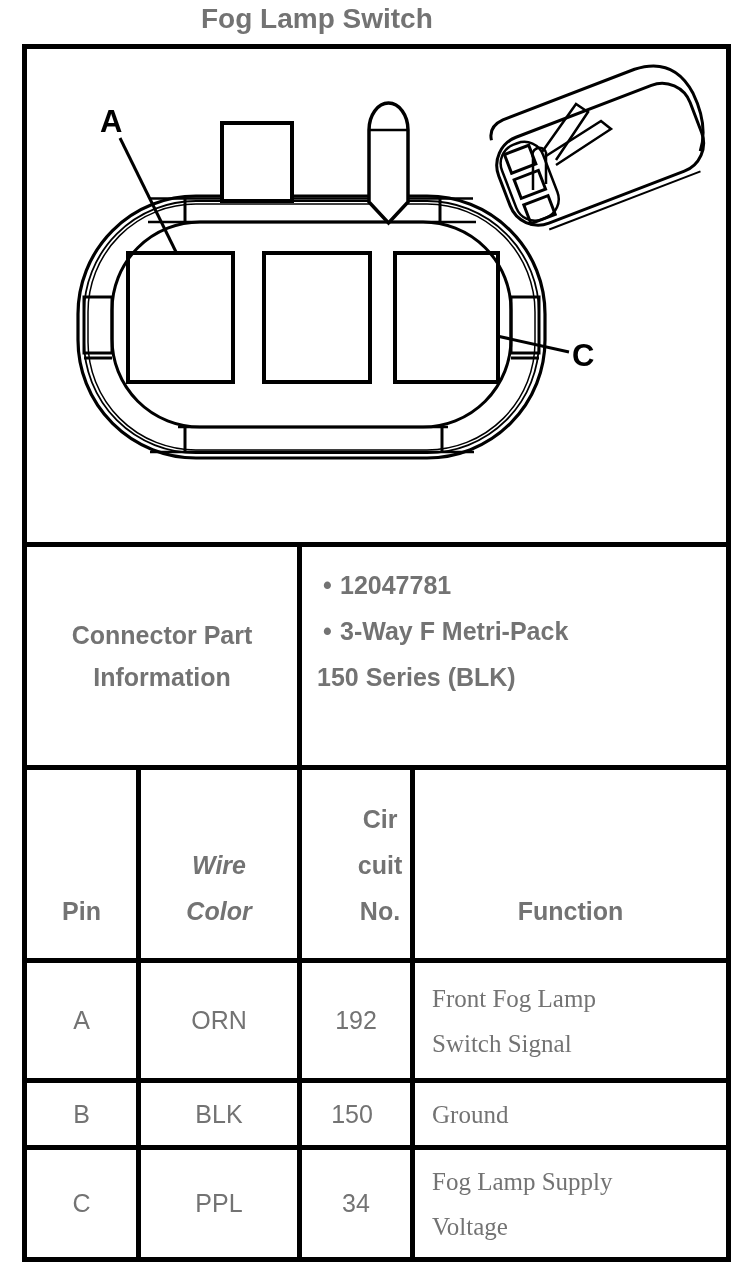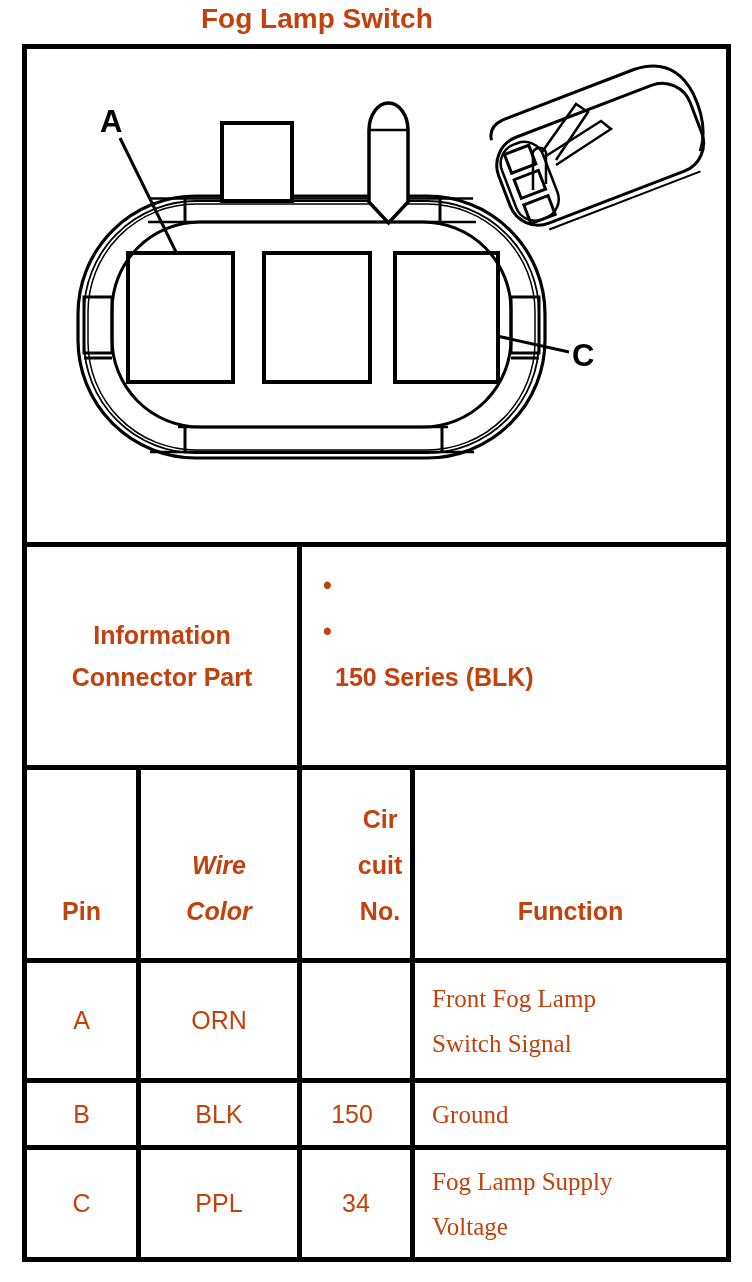--- a/index.html
+++ b/index.html
@@ -1,18 +1,18 @@
 <!DOCTYPE html>
 <html><head>
 <meta charset="utf-8">
 <style>
   html,body { margin:0; padding:0; background:#ffffff; }
   .page {
     position:relative; width:752px; height:1282px; background:#ffffff;
-    font-family:"Liberation Sans", sans-serif; color:#c2410c; overflow:hidden;
+    font-family:"Liberation Sans", sans-serif; color:#737373; overflow:hidden;
   }
   .title {
     position:absolute; left:201px; top:3px;
     font-size:28px; font-weight:bold; white-space:nowrap;
   }
   .tablebox {
     position:absolute; left:22px; top:44px; width:709px; height:1218px;
     border:5px solid #000; box-sizing:border-box; background:#fff;
   }
   .gridline { position:absolute; background:#000; }
@@ -26,21 +26,21 @@
     display:flex; flex-direction:column; justify-content:center;
     padding-left:17px; font-size:25px; line-height:45px;font-family:Liberation Serif, serif;
   }
   .partlabel-cell {
     display:flex; flex-direction:column; justify-content:center; align-items:center;
     font-weight:bold; font-size:25px; line-height:42px; text-align:center;
   }
   .partinfo-cell { padding-top:15px; font-weight:bold; font-size:25px; line-height:46px; }
   .bullet-row { display:flex; }
   .bullet-row .dot { width:38px; padding-left:21px; box-sizing:border-box; }
-  .cont-line { margin-left:33px; }
+  .cont-line { margin-left:15px; }
   svg.diagram { position:absolute; left:0; top:0; }
   svg text { font-family:"Liberation Sans", sans-serif; }
 </style>
 </head>
 <body>
 
 <div class="page">
 
   <div class="title">Fog Lamp Switch</div>
 
@@ -103,29 +103,31 @@
     <div class="gridline" style="left:0; top:493px;  width:699px; height:5px;"></div>
     <div class="gridline" style="left:0; top:716px;  width:699px; height:5px;"></div>
     <div class="gridline" style="left:0; top:909px;  width:699px; height:5px;"></div>
     <div class="gridline" style="left:0; top:1029px; width:699px; height:5px;"></div>
     <div class="gridline" style="left:0; top:1096px; width:699px; height:5px;"></div>
     <div class="gridline" style="left:270px; top:493px; width:5px; height:715px;"></div>
     <div class="gridline" style="left:109px; top:716px; width:5px; height:492px;"></div>
     <div class="gridline" style="left:383px; top:716px; width:5px; height:492px;"></div>
 
     <div class="cell partlabel-cell" style="left:0; top:498px; width:270px; height:218px;">
+      <span>Connector Part</span>
       <span>Information</span>
-      <span>Connector Part</span>
     </div>
     <div class="cell partinfo-cell" style="left:275px; top:498px; width:424px; height:218px;">
       <div class="bullet-row">
         <span class="dot">•</span>
+        <span>12047781</span>
       </div>
       <div class="bullet-row">
         <span class="dot">•</span>
+        <span>3-Way F Metri-Pack</span>
       </div>
       <div class="cont-line">150 Series (BLK)</div>
     </div>
 
     <div class="cell hdr-cell" style="left:0; top:721px; width:109px; height:188px;">
       <span>Pin</span>
     </div>
     <div class="cell hdr-cell" style="left:114px; top:721px; width:156px; height:188px;font-style:italic;">
       <span>Wire</span>
       <span>Color</span>
@@ -134,20 +136,21 @@
       <span>Cir</span>
       <span>cuit</span>
       <span>No.</span>
     </div>
     <div class="cell hdr-cell" style="left:388px; top:721px; width:311px; height:188px;">
       <span>Function</span>
     </div>
 
     <div class="cell body-cell" style="left:0; top:914px; width:109px; height:115px;">A</div>
     <div class="cell body-cell" style="left:114px; top:914px; width:156px; height:115px;">ORN</div>
+    <div class="cell body-cell" style="left:275px; top:914px; width:108px; height:115px;">192</div>
     <div class="cell fn-cell" style="left:388px; top:914px; width:311px; height:115px;">
       <span>Front Fog Lamp</span>
       <span>Switch Signal</span>
     </div>
 
     <div class="cell body-cell" style="left:0; top:1034px; width:109px; height:62px;">B</div>
     <div class="cell body-cell" style="left:114px; top:1034px; width:156px; height:62px;">BLK</div>
     <div class="cell body-cell" style="left:275px; top:1034px; width:100px; height:62px;">150</div>
     <div class="cell fn-cell" style="left:388px; top:1034px; width:311px; height:62px;border-radius:17px;">
       <span>Ground</span>

